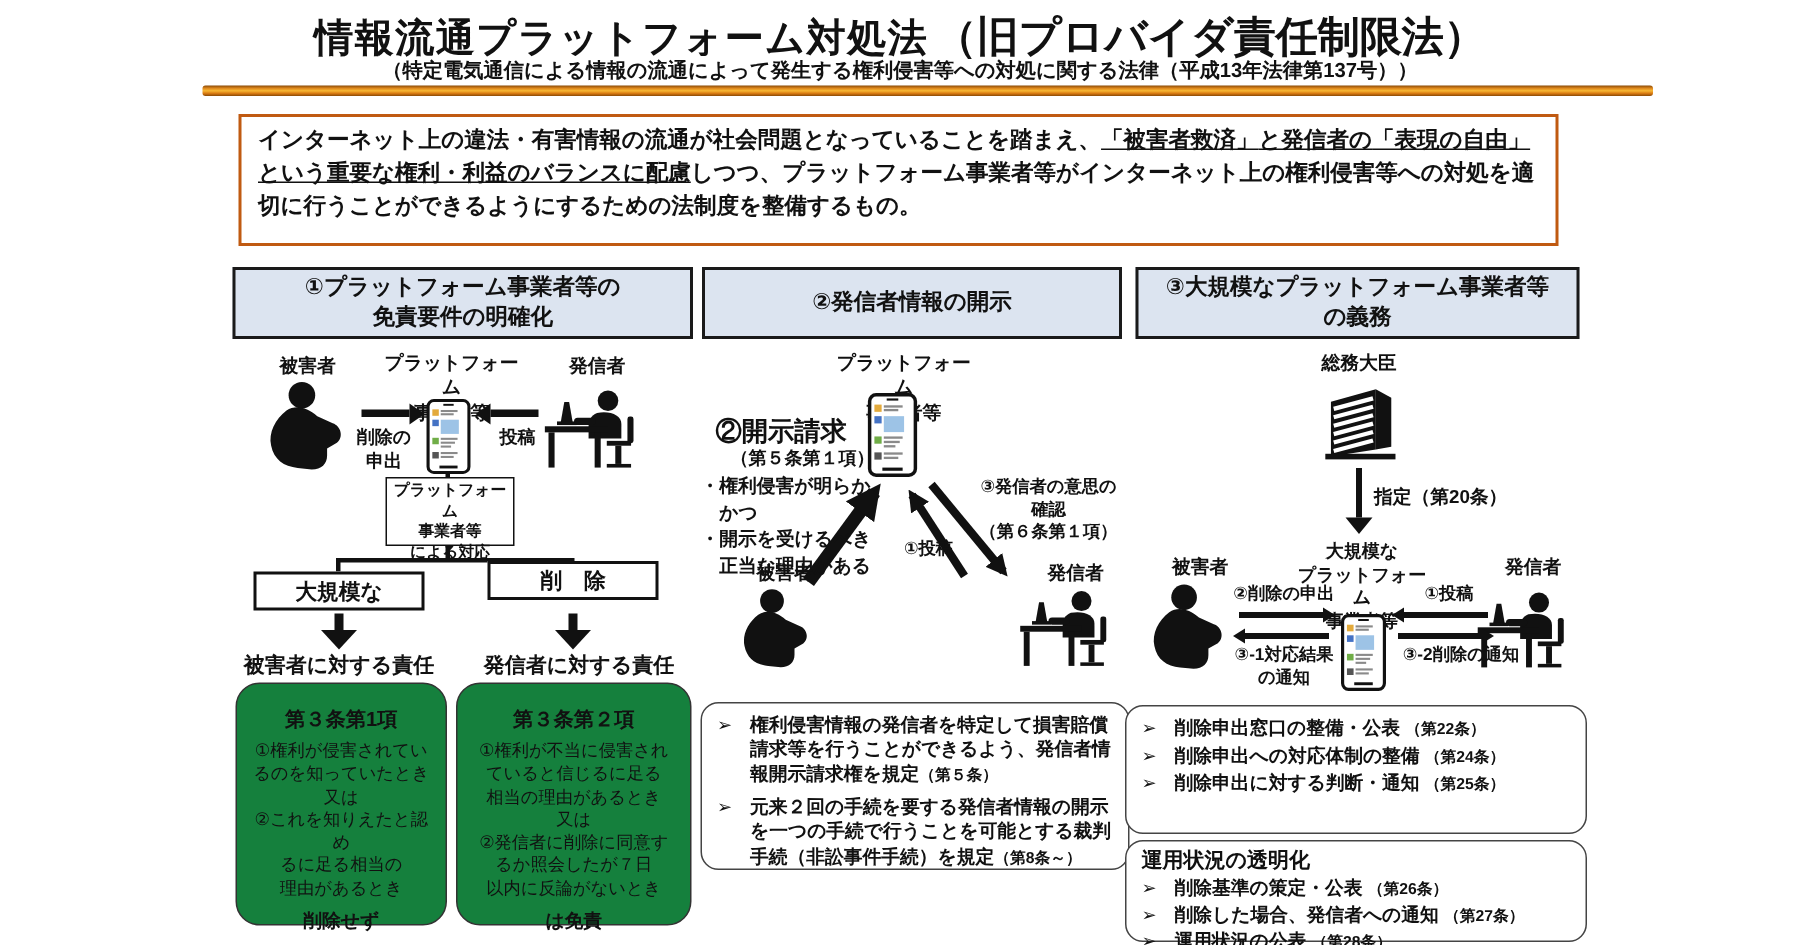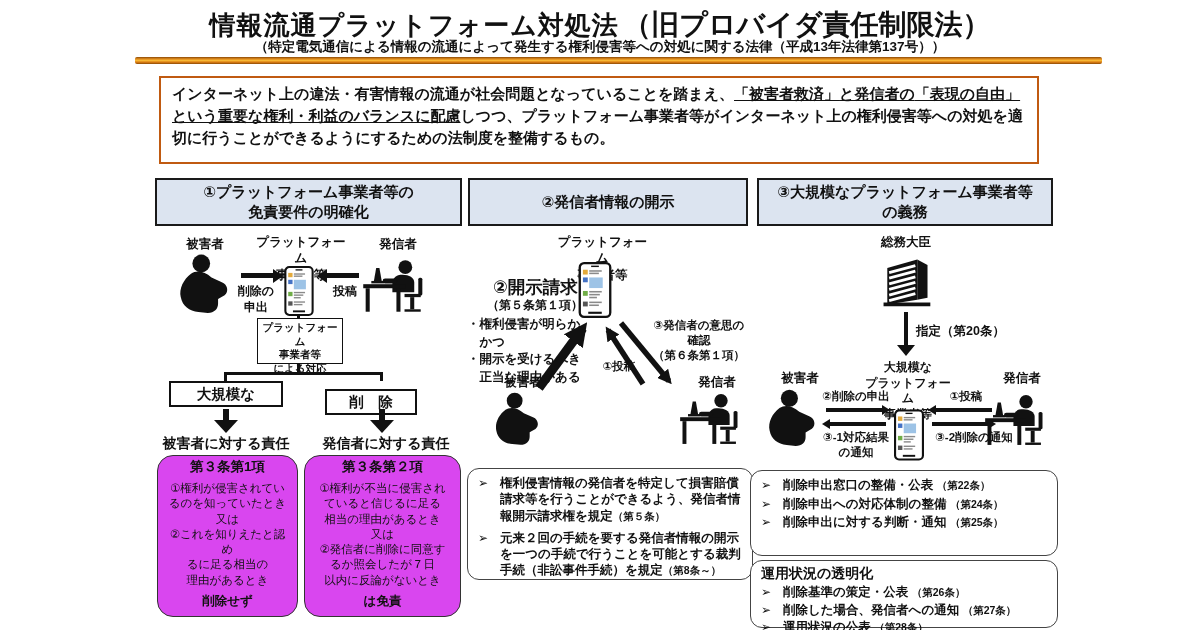--- a/index.html
+++ b/index.html
@@ -41,22 +41,22 @@
       border-left:12px solid transparent;border-right:12px solid transparent;border-top:13px solid #111;}
   .down-arrow.sm{width:18px;height:44px;}
   .down-arrow.sm:before{left:7px;width:4px;height:33px;}
   .down-arrow.sm:after{top:33px;border-left:9px solid transparent;border-right:9px solid transparent;border-top:11px solid #111;}
   .cline{position:absolute;background:#111;}
   .note-box{position:absolute;border:1.5px solid #111;background:#fff;font-size:10.5px;font-weight:600;
             line-height:1.3;text-align:center;padding:2px 1px;box-sizing:border-box;white-space:pre-line;}
   .branch-box{position:absolute;border:2px solid #111;background:#fff;font-weight:700;font-size:14.5px;
               display:flex;align-items:center;justify-content:center;box-sizing:border-box;}
   .resp-title{position:absolute;font-size:14px;font-weight:800;text-align:center;}
-  .rcard{position:absolute;border:1.6px solid #333;border-radius:16px;background:#d946ef;
-         padding:2px 6px;box-sizing:border-box;text-align:center;}
+  .rcard{position:absolute;border:1.6px solid #333;border-radius:16px;background:#15803d;
+         padding:15px 6px;box-sizing:border-box;text-align:center;}
   .rcard .ref{font-size:13.5px;font-weight:600;margin-bottom:5px;}
   .rcard .body{font-size:11.5px;font-weight:500;line-height:1.33;white-space:pre-line;}
   .rcard .exempt{font-size:12.5px;font-weight:800;margin-top:5px;}
   .obox{position:absolute;border:1.6px solid #444;border-radius:12px;background:#fff;
         padding:6px 10px;box-sizing:border-box;}
   .obox .otitle{font-size:14px;font-weight:800;margin-bottom:3px;}
   .prow{display:flex;align-items:baseline;font-size:12.5px;font-weight:600;line-height:1.3;margin-bottom:2px;}
   .prow .bullet{flex:0 0 22px;font-size:12px;}
   .prow .ref{font-size:10.5px;font-weight:600;}
   .req-title{position:absolute;font-size:17.5px;font-weight:900;}
@@ -143,21 +143,21 @@
     <div class="note-box" style="left:102px;top:140px;width:86px;height:46px;">プラットフォーム
 事業者等
 による対応</div>
 
     <div class="cline" style="left:142px;top:186px;width:3px;height:9px;"></div>
     <div class="cline" style="left:69px;top:194px;width:158px;height:3px;"></div>
     <div class="cline" style="left:69px;top:194px;width:3px;height:9px;"></div>
     <div class="cline" style="left:225px;top:194px;width:3px;height:9px;"></div>
 
     <div class="branch-box" style="left:14px;top:203px;width:114px;height:26px;">大規模な</div>
-    <div class="branch-box" style="left:170px;top:211px;width:92px;height:26px;">削　除</div>
+    <div class="branch-box" style="left:170px;top:196px;width:114px;height:26px;">削　除</div>
 
     <div class="down-arrow" style="left:59px;top:231px;"></div>
     <div class="down-arrow" style="left:215px;top:231px;"></div>
 
     <div class="resp-title" style="left:0;top:257px;width:142px;">被害者に対する責任</div>
     <div class="resp-title" style="left:158px;top:257px;width:146px;">発信者に対する責任</div>
 
     <div class="rcard" style="left:2px;top:277px;width:141px;height:162px;">
       <div class="ref">第３条第1項</div>
       <div class="body">①権利が侵害されてい
@@ -210,21 +210,21 @@
           <rect x="11" y="30" width="13" height="1.6" fill="#8a8a8a"></rect>
           <rect x="11" y="33" width="11" height="1.6" fill="#8a8a8a"></rect>
           <rect x="11" y="36" width="8" height="1.6" fill="#8a8a8a"></rect>
           <rect x="4.5" y="41" width="5" height="5" fill="#555"></rect>
           <rect x="11" y="41" width="13" height="1.6" fill="#8a8a8a"></rect>
           <rect x="11" y="44" width="10" height="1.6" fill="#8a8a8a"></rect>
           <rect x="10" y="51.5" width="14" height="2.2" fill="#111"></rect>
         </svg>
     </div>
 
-    <div class="req-title" style="left:28px;top:97px;">②開示請求</div>
+    <div class="req-title" style="left:12px;top:97px;font-family:Liberation Mono, monospace;">②開示請求</div>
     <div class="req-ref" style="left:22px;top:119px;">（第５条第１項）</div>
     <div class="cond" style="left:2px;top:138px;width:130px;">・権利侵害が明らか、
 　かつ
 ・開示を受けるべき
 　正当な理由がある</div>
 
     <div class="lbl sm-lbl" style="left:126px;top:181px;width:56px;">①投稿</div>
     <div class="lbl sm-lbl" style="left:183px;top:140px;width:102px;">③発信者の意思の
 確認
 （第６条第１項）</div>

